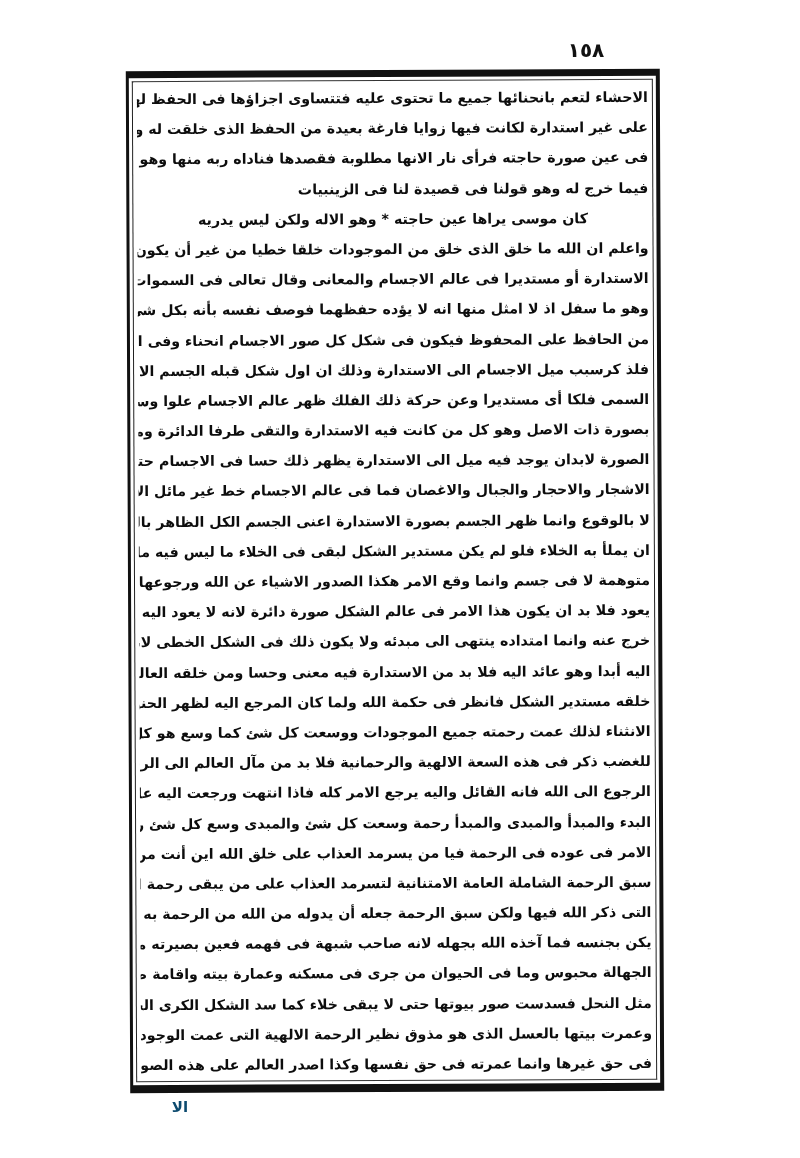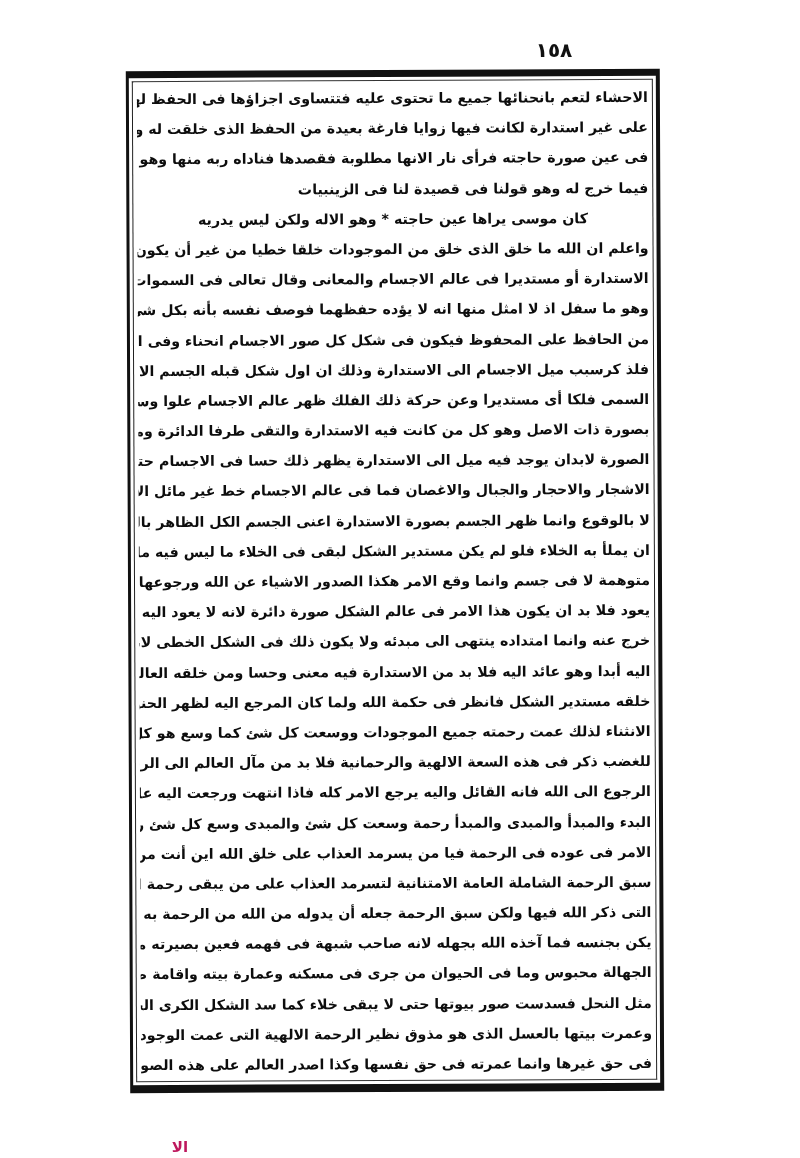--- a/index.html
+++ b/index.html
@@ -11,21 +11,21 @@
       width: 800px;
       height: 1158px;
       position: relative;
       overflow: hidden;
       font-family: "DejaVu Sans", sans-serif;
       color: #111111;
     }
     .page-number {
       position: absolute;
       top: 38px;
-      left: 524px;
+      left: 556px;
       width: 60px;
       text-align: center;
       font-size: 20px;
       font-weight: bold;
       color: #111;
     }
     .frame {
       position: absolute;
       left: 128px;
       top: 70px;
@@ -79,22 +79,21 @@
     }
     .catchword {
       position: absolute;
       top: 1098px;
       left: 160px;
       width: 40px;
       text-align: center;
       font-size: 15px;
       font-weight: bold;
       direction: rtl;
-      color: #be185d;
-      margin-top: 40px;
+      color: #0c4a6e;
     }
   </style>
 </head>
 <body>
 
 <div class="page-number">١٥٨</div>
 
 <div class="frame">
   <div class="frame-inner"></div>
   <div class="text-block">

